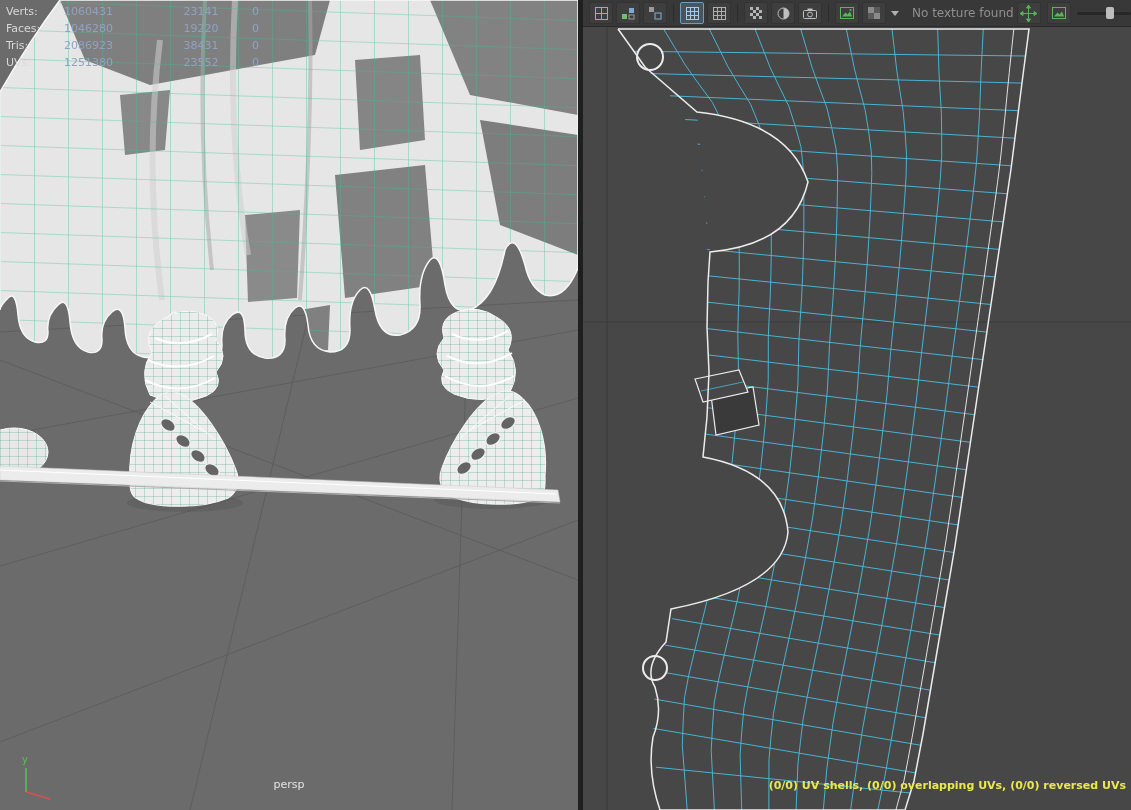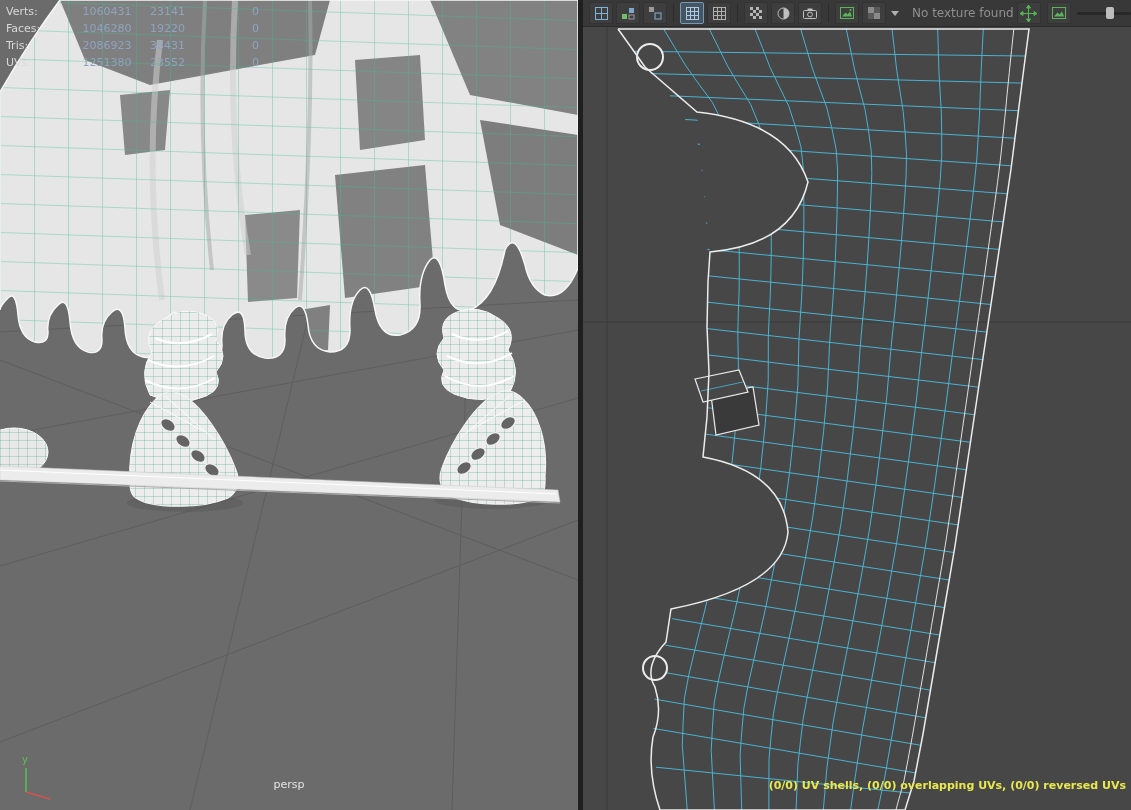--- a/index.html
+++ b/index.html
@@ -5,22 +5,22 @@
   html,body{margin:0;padding:0;background:#1e1e1e;}
   .app{position:relative;width:1131px;height:810px;overflow:hidden;
        font-family:"DejaVu Sans",sans-serif;background:#3a3a3a;}
 
   
   .viewport{position:absolute;left:0;top:0;width:578px;height:810px;background:#6b6b6b;overflow:hidden;}
   .scene{position:absolute;left:0;top:0;}
   .hud{position:absolute;left:6px;top:3px;font-size:11px;line-height:17px;white-space:nowrap;}
   .hud-label{display:inline-block;width:58px;color:#d8d8d8;}
   .hud-v{display:inline-block;color:#8fa3c0;}
-  .hud-v1{width:86px;text-align:center;}
-  .hud-v2{width:102px;}
+  .hud-v1{width:86px;}
+  .hud-v2{width:102px;text-align:center;}
   .hud-v3{width:30px;}
   .persp-label{position:absolute;bottom:19px;left:0;width:100%;text-align:center;
                color:#e4e4e4;font-size:11px;}
   .axis{position:absolute;left:10px;bottom:8px;}
 
   
   .splitter{position:absolute;left:578px;top:0;width:5px;height:810px;background:#1f1f1f;}
 
   
   .uvpanel{position:absolute;left:583px;top:0;width:548px;height:810px;background:#474747;overflow:hidden;}

